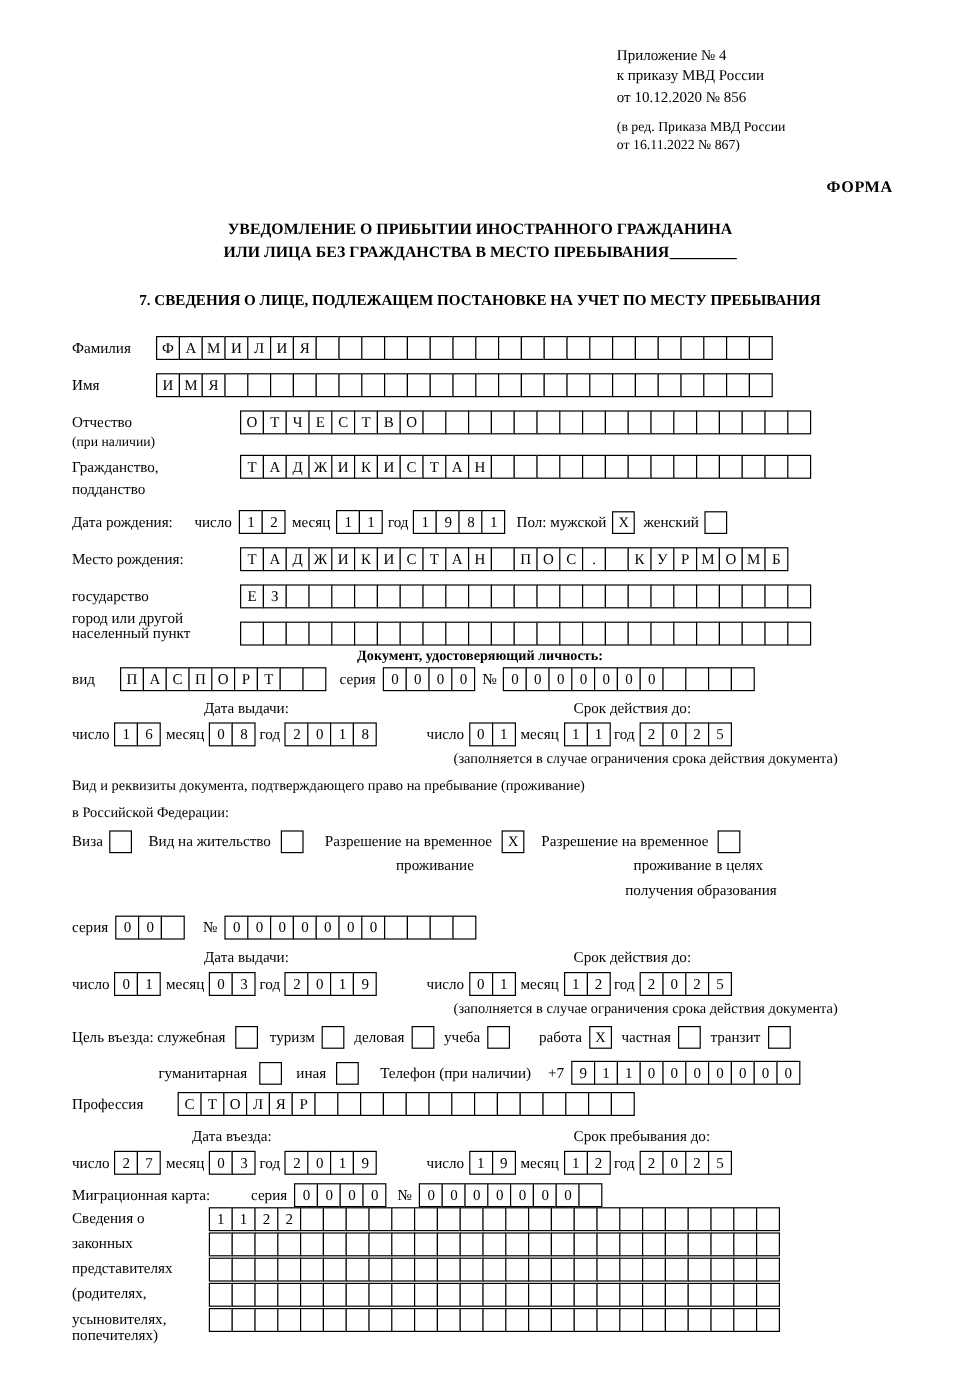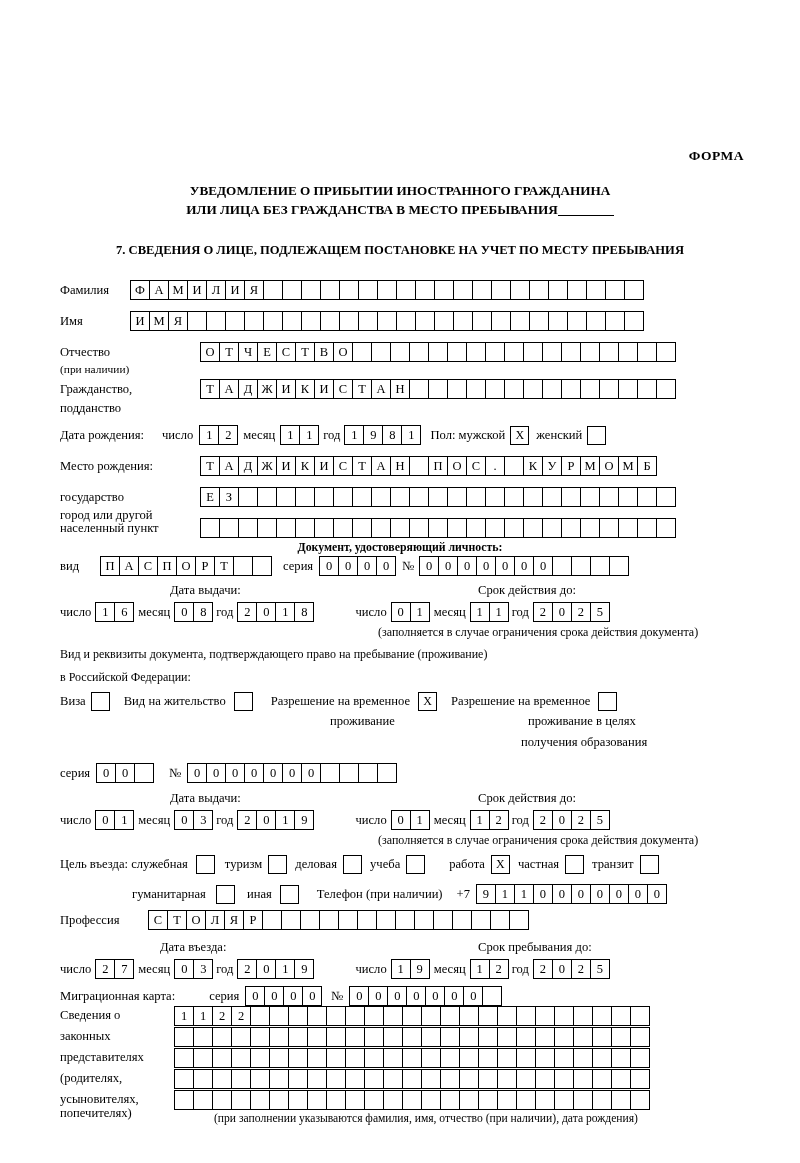--- a/index.html
+++ b/index.html
@@ -52,20 +52,29 @@
   .chk{width:19px;height:19px;border:1px solid #000;display:inline-flex;align-items:center;justify-content:center;font-size:12px;box-sizing:border-box;}
 
   .note{font-size:12px;}
   .centerline{position:absolute;width:800px;text-align:center;}
 </style>
 </head>
 <body>
 
 <div class="page">
 
+  <div class="header-block">
+    <div>Приложение № 4</div>
+    <div>к приказу МВД России</div>
+    <div>от 10.12.2020 № 856</div>
+    <div class="sub">
+      <div>(в ред. Приказа МВД России</div>
+      <div>от 16.11.2022 № 867)</div>
+    </div>
+  </div>
 
   <div class="forma">ФОРМА</div>
 
   <div class="title">
     <div>УВЕДОМЛЕНИЕ О ПРИБЫТИИ ИНОСТРАННОГО ГРАЖДАНИНА</div>
     <div><span>ИЛИ ЛИЦА БЕЗ ГРАЖДАНСТВА В МЕСТО ПРЕБЫВАНИЯ</span><span class="ul"></span></div>
   </div>
 
   <div class="section1">7. СВЕДЕНИЯ О ЛИЦЕ, ПОДЛЕЖАЩЕМ ПОСТАНОВКЕ НА УЧЕТ ПО МЕСТУ ПРЕБЫВАНИЯ</div>
 
@@ -791,17 +800,14 @@
         <span class="c"></span>
         <span class="c"></span>
         <span class="c"></span>
         <span class="c"></span>
         <span class="c"></span>
         <span class="c"></span>
         <span class="c"></span>
       </span>
   </div>
 
-  <div class="row" style="top:1112px;left:214px;">
-    <span class="lbl" style="font-size:11.6px;">(при заполнении указываются фамилия, имя, отчество (при наличии), дата рождения)</span>
-  </div>
 
 </div>
 
 </body></html>

